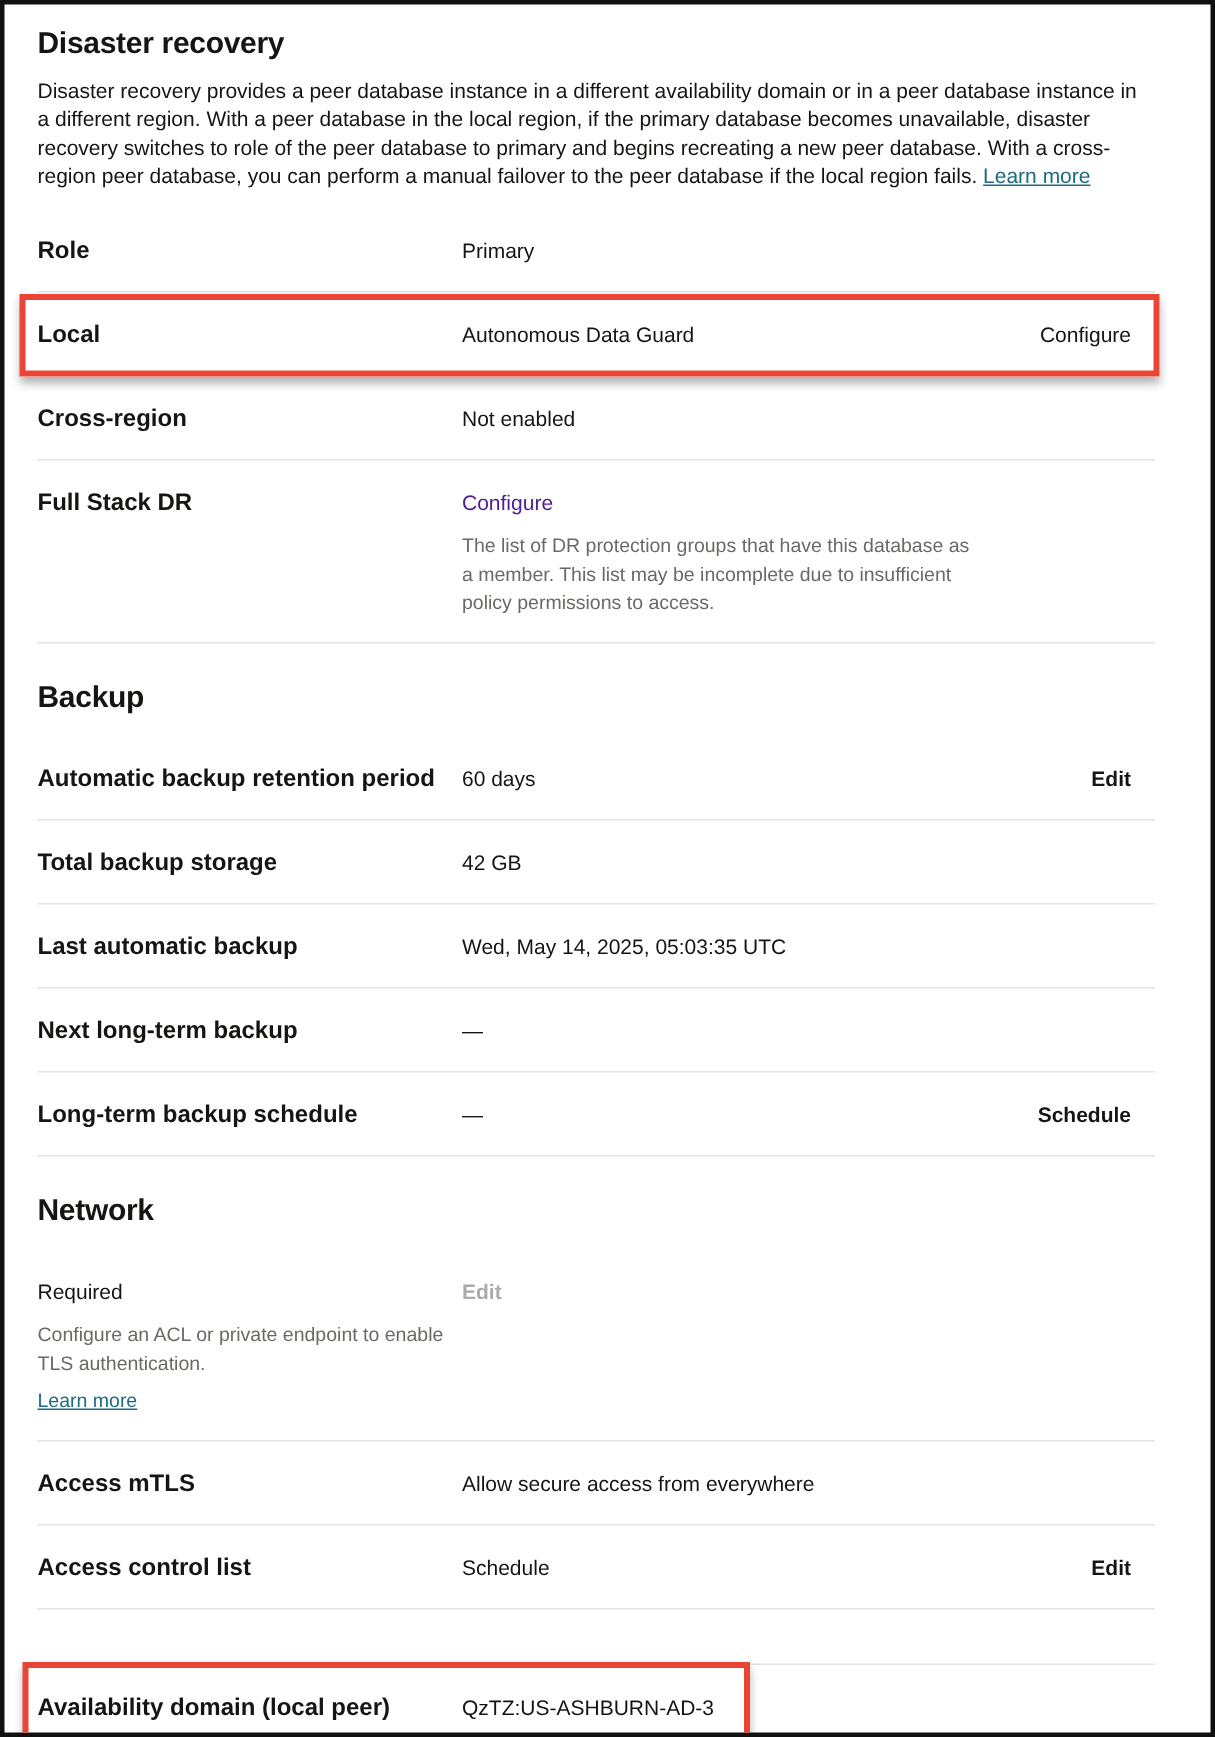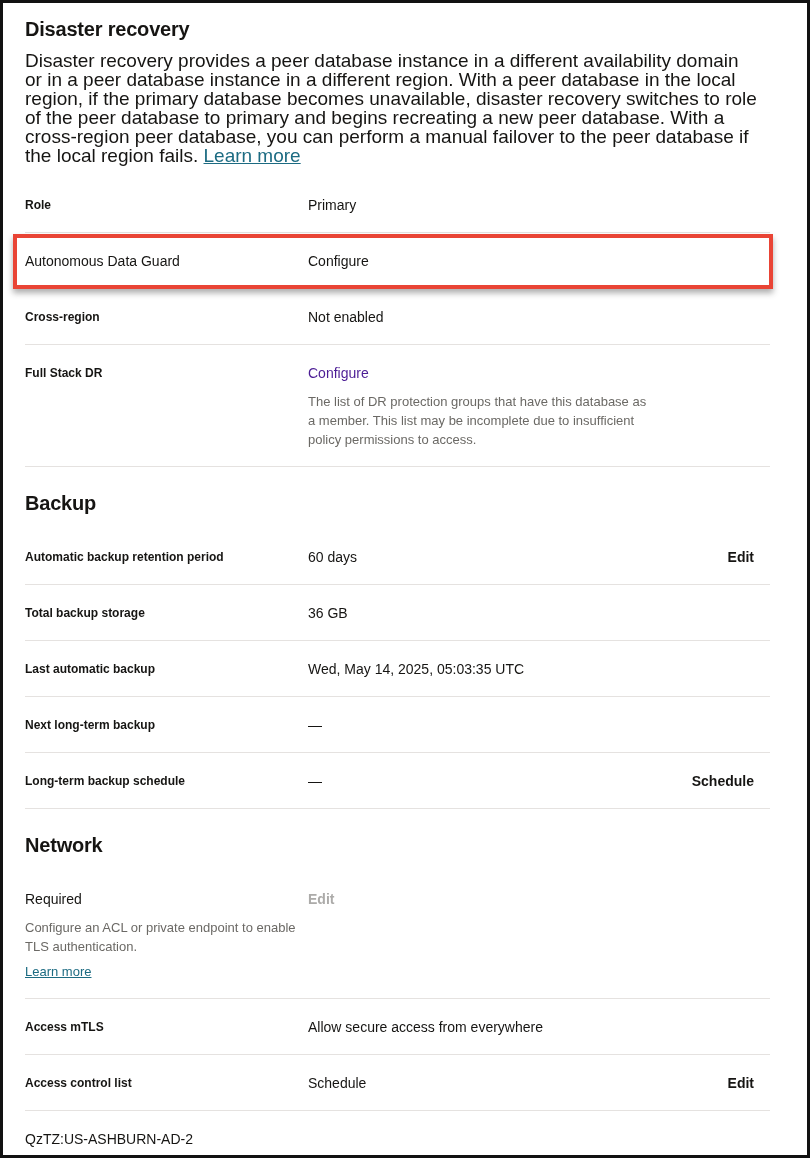--- a/index.html
+++ b/index.html
@@ -12,40 +12,40 @@
     color: #161513;
     overflow: hidden;
   }
   .content { padding: 12px 37px 0 22px; }
 
   .page-title {
     font-size: 20px; font-weight: 700; line-height: 24px;
     margin: 2px 0 10px 0; letter-spacing: -0.2px;
   }
   .desc {
-    font-size: 19px; line-height: 19px; margin: 0 12px 12px 0; color: #161513;
+    font-size: 14px; line-height: 19px; margin: 0 12px 12px 0; color: #161513;
   }
   .desc a, .helper-link {
     color: #1c6b82; text-decoration: underline; cursor: pointer;
   }
 
   .section-title {
     font-size: 20px; font-weight: 700; line-height: 26px;
     margin: 23px 0 13px 0; letter-spacing: -0.2px;
   }
 
   .row {
     position: relative;
     display: grid;
     grid-template-columns: 283px 1fr auto;
     align-items: start;
     padding: 19px 0 17px 0;
     border-bottom: 1px solid #e5e2e0;
   }
-  .row .label   { font-size: 12px; font-weight: 700; line-height: 19px; }
+  .row .label   { font-size: 16px; font-weight: 700; line-height: 19px; }
   .row .value   { font-size: 14px; line-height: 19px; }
   .row .action  { font-size: 14px; line-height: 19px; margin-right: 16px; }
   .row .action a { color: #161513; text-decoration: none; font-weight: 700; cursor: pointer; }
   .row .action.regular a  { font-weight: 400; }
   .row .action.disabled a { color: #acaba9; cursor: default; }
 
   .value-link { color: #4c1d95; text-decoration: none; cursor: pointer; }
   .helper {
     color: #6b6965; font-size: 13px; line-height: 19px;
     margin-top: 9px; max-width: 348px;
@@ -69,20 +69,21 @@
   <h1 class="page-title">Disaster recovery</h1>
   <p class="desc"><span>Disaster recovery provides a peer database instance in a different availability domain or in a peer database instance in a different region. With a peer database in the local region, if the primary database becomes unavailable, disaster recovery switches to role of the peer database to primary and begins recreating a new peer database. With a cross-region peer database, you can perform a manual failover to the peer database if the local region fails.</span> <a href="#">Learn more</a></p>
 
   <div class="row">
     <div class="label">Role</div>
     <div class="value">Primary</div>
   </div>
 
   <div class="row">
     <div class="red-highlight full"></div>
+    <div class="label">Local</div>
     <div class="value">Autonomous Data Guard</div>
     <div class="action regular"><a href="#">Configure</a></div>
   </div>
 
   <div class="row">
     <div class="label">Cross-region</div>
     <div class="value">Not enabled</div>
   </div>
 
   <div class="row">
@@ -96,21 +97,21 @@
   <h2 class="section-title">Backup</h2>
 
   <div class="row">
     <div class="label">Automatic backup retention period</div>
     <div class="value">60 days</div>
     <div class="action"><a href="#">Edit</a></div>
   </div>
 
   <div class="row">
     <div class="label">Total backup storage</div>
-    <div class="value">36 GB</div>
+    <div class="value">42 GB</div>
   </div>
 
   <div class="row">
     <div class="label">Last automatic backup</div>
     <div class="value">Wed, May 14, 2025, 05:03:35 UTC</div>
   </div>
 
   <div class="row">
     <div class="label">Next long-term backup</div>
     <div class="value">—</div>
@@ -138,21 +139,20 @@
     <div class="value">Allow secure access from everywhere</div>
   </div>
 
   <div class="row">
     <div class="label">Access control list</div>
     <div class="value">Schedule</div>
     <div class="action"><a href="#">Edit</a></div>
   </div>
 
   <div class="row">
-    <div class="value">QzTZ:US-ASHBURN-AD-2</div>
   </div>
 
   <div class="row">
     <div class="red-highlight partial"></div>
     <div class="label">Availability domain (local peer)</div>
     <div class="value">QzTZ:US-ASHBURN-AD-3</div>
   </div>
 
 </div>
 

